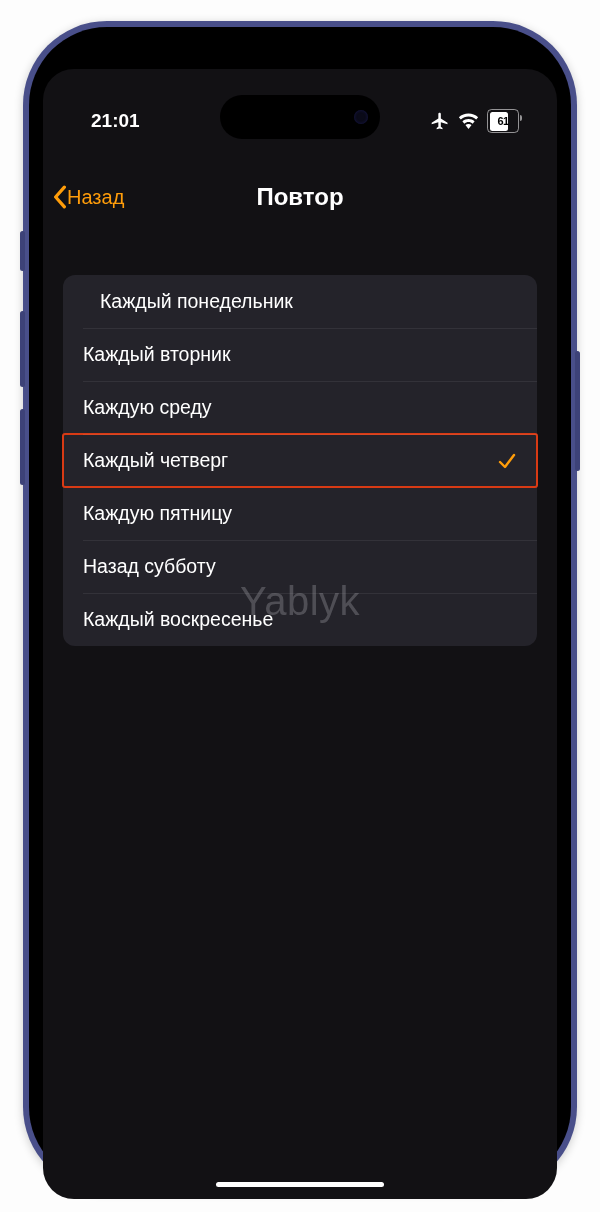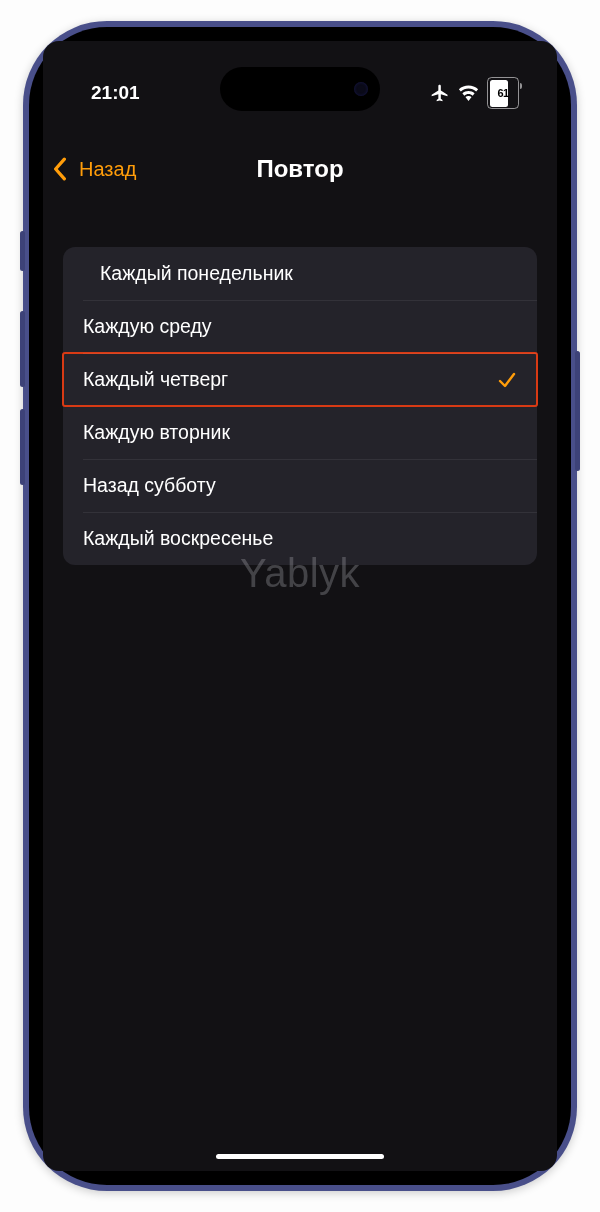--- a/index.html
+++ b/index.html
@@ -16,24 +16,25 @@
     }
     .phone-inner {
       width: 100%; height: 100%;
       background: #000;
       border-radius: 78px;
       padding: 14px;
     }
     .screen {
       width: 100%; height: 100%;
       background: #121114;
-      border-radius: 16px;
+      border-radius: 31px;
       overflow: hidden;
       position: relative;
       color: #fff;
+      margin-top: 28px;
     }
 
     
     .side-btn { position: absolute; background: #3d4278; border-radius: 3px; }
     .btn-left1 { left: -3px; top: 210px; width: 5px; height: 40px; }
     .btn-left2 { left: -3px; top: 290px; width: 5px; height: 76px; }
     .btn-left3 { left: -3px; top: 388px; width: 5px; height: 76px; }
     .btn-right { right: -3px; top: 330px; width: 5px; height: 120px; }
 
     
@@ -53,40 +54,40 @@
       position: absolute; top: 0; left: 0; right: 0;
       height: 82px;
       display: flex; align-items: center; justify-content: space-between;
       padding: 22px 38px 0 48px;
       font-size: 19px; font-weight: 600;
       z-index: 3;
     }
     .status-right { display: flex; align-items: center; gap: 8px; }
     .battery-wrap { display:flex; align-items:center; gap:2px; }
     .battery {
-      width: 32px; height: 32px;
+      width: 32px; height: 24px;
       border: 1.4px solid rgba(255,255,255,0.55);
       border-radius: 4.5px;
       position: relative;
       display:flex; align-items:center; justify-content:center;
     }
     .battery::after { content:''; position:absolute; right:-4px; top:4.5px; width:2.2px; height:6px; background: rgba(255,255,255,0.55); border-radius: 0 2px 2px 0;}
     .battery .fill { position:absolute; left:1.5px; top:1.5px; bottom:1.5px; width:60%; background:#fff; border-radius:2.5px;}
     .battery .pct { position:relative; font-size:11px; font-weight:700; color:#000; z-index:1; letter-spacing:-0.5px;}
 
     
     .nav-bar {
       position: absolute; top: 100px; left: 0; right: 0;
       height: 56px;
       display: flex; align-items: center; justify-content: center;
     }
     .nav-title { font-size: 24px; font-weight: 600; color: #fff; }
     .back-btn {
       position: absolute; left: 10px;
-      display: flex; align-items: center; gap: 12px;
+      display: flex; align-items: center; gap: 0;
       color: #ff9d0a; font-size: 20px;
       cursor:pointer;
     }
     .chevron { width: 14px; height: 24px; }
 
     
     .list-container {
       position: absolute; top: 206px; left: 20px; right: 20px;
       background: #24232a;
       border-radius: 12px;
@@ -176,30 +177,33 @@
           <span>Назад</span>
         </div>
         <span class="nav-title">Повтор</span>
       </div>
 
       <div class="list-container">
         <div class="list-item">
           <span>Каждый понедельник</span>
         </div>
         <div class="list-item">
+          <span>Каждый вторник</span>
+        </div>
+        <div class="list-item">
           <span>Каждую среду</span>
         </div>
         <div class="list-item highlighted">
           <span>Каждый четверг</span>
           <svg class="checkmark" viewBox="0 0 20 20" fill="none" stroke="#ff9d0a" stroke-width="2.4" stroke-linecap="round" stroke-linejoin="round">
               <polyline points="3 11 8 16 17 4"></polyline>
             </svg>
         </div>
         <div class="list-item">
-          <span>Каждую вторник</span>
+          <span>Каждую пятницу</span>
         </div>
         <div class="list-item">
           <span>Назад субботу</span>
         </div>
         <div class="list-item">
           <span>Каждый воскресенье</span>
         </div>
       </div>
 
       <div class="watermark">Yablyk</div>

